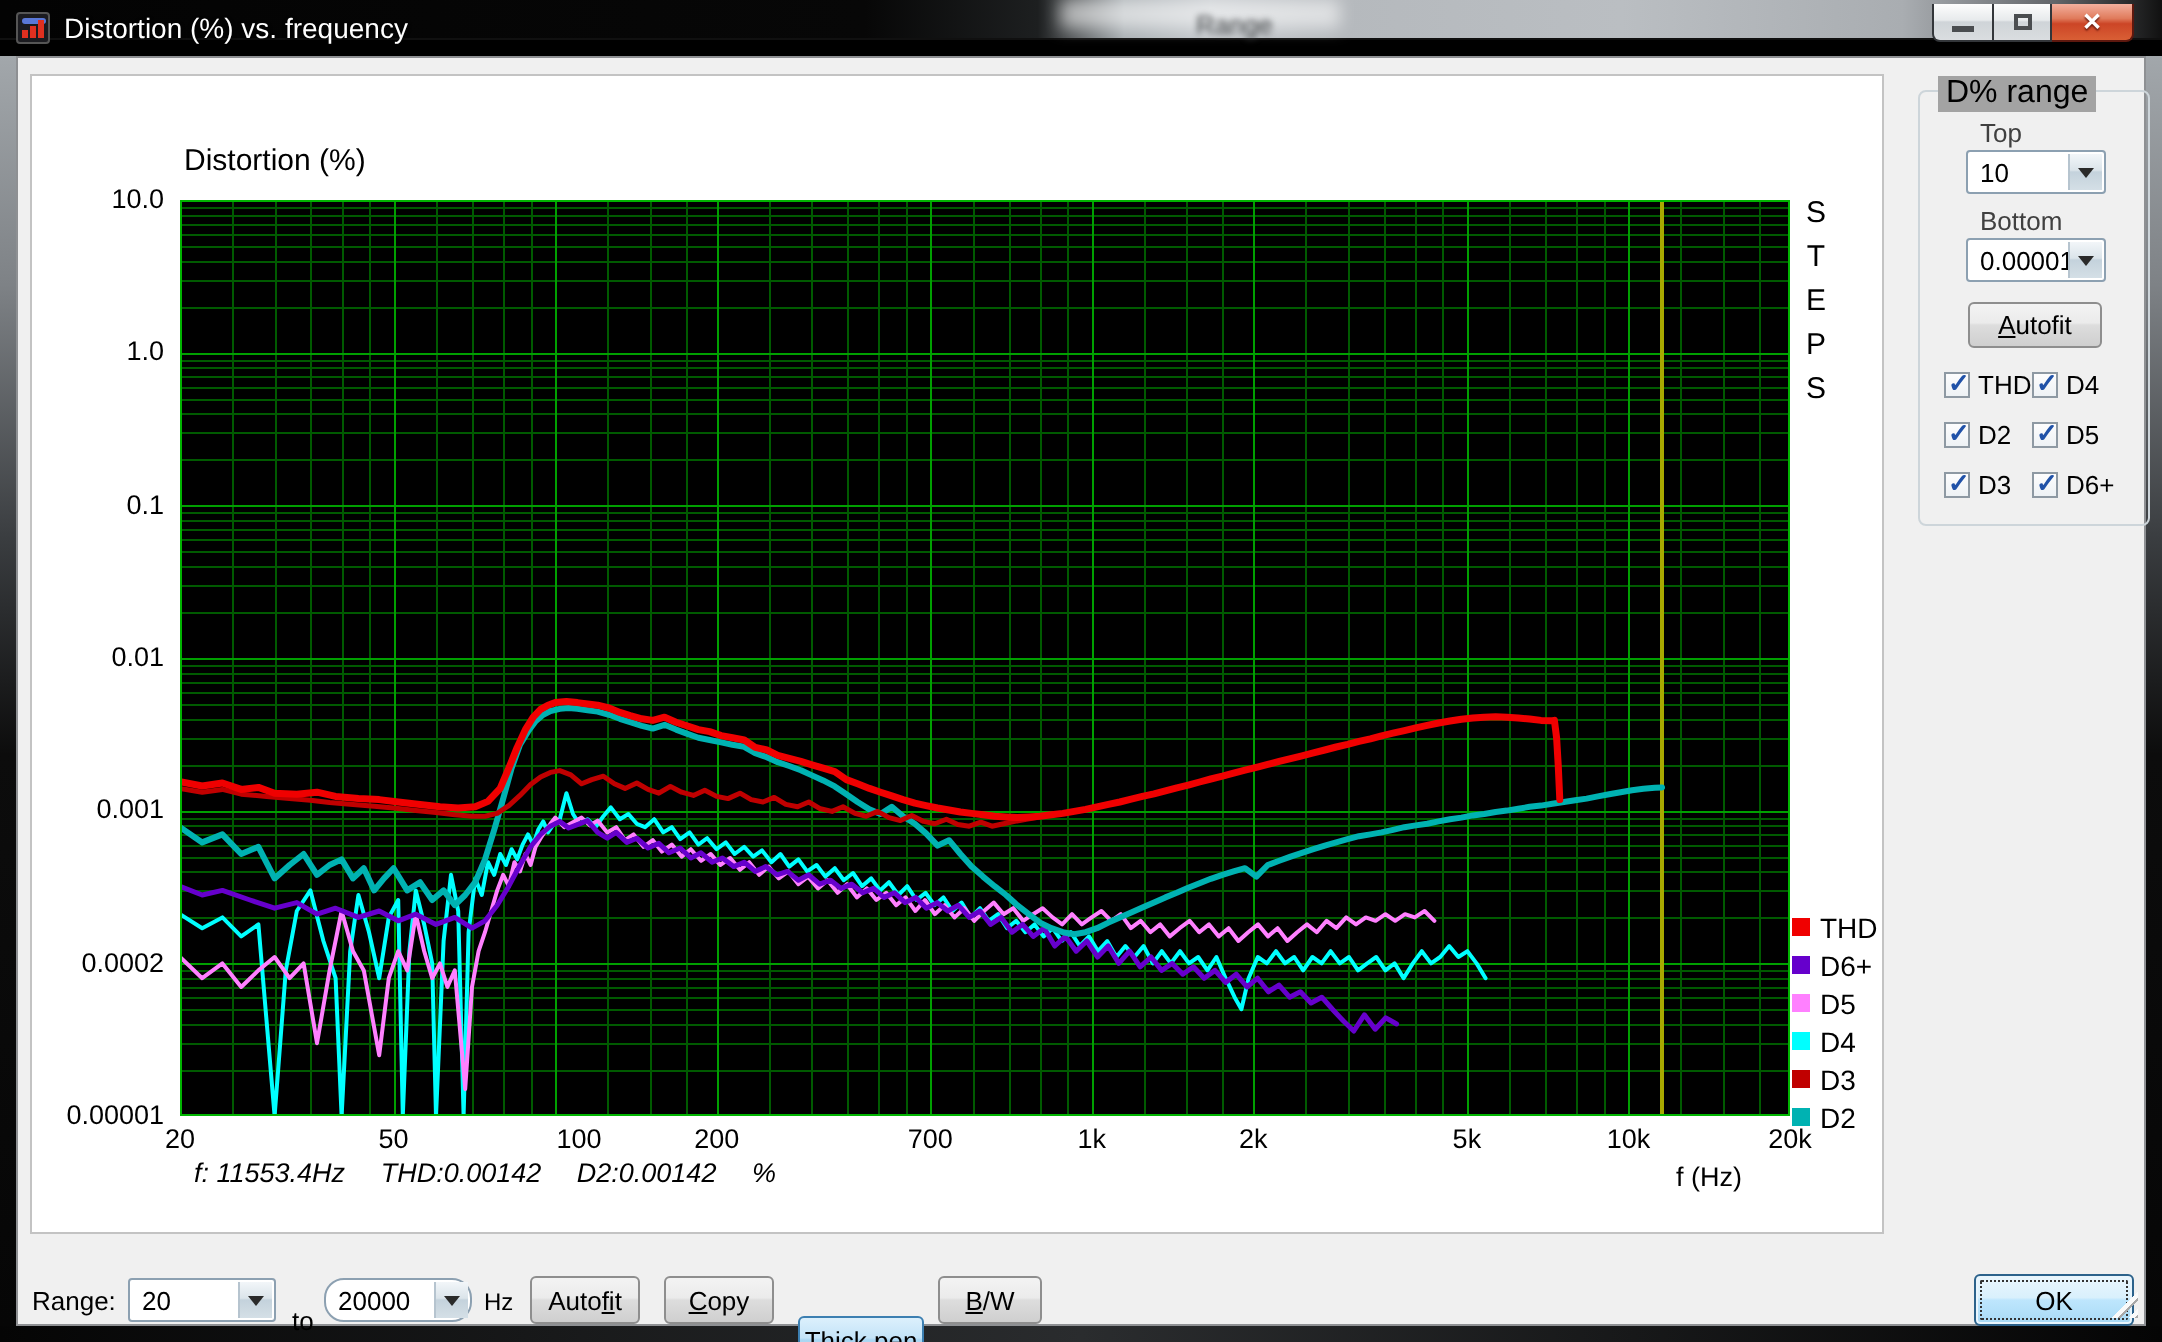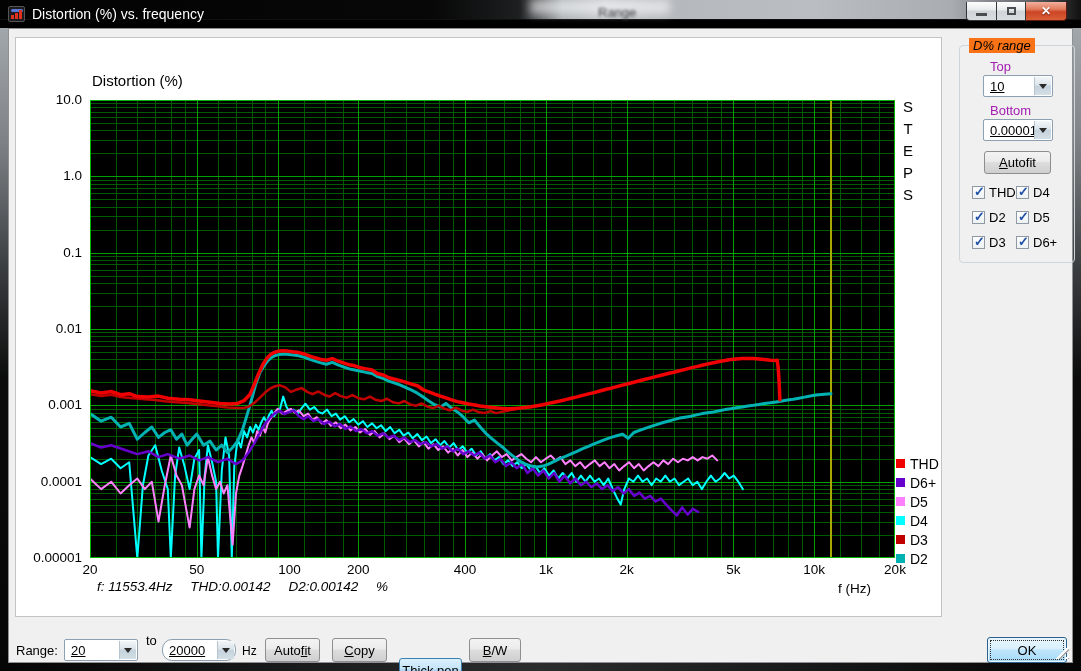--- a/index.html
+++ b/index.html
@@ -46,24 +46,24 @@
   .steps-vert { position:absolute; left:884px; top:58px; font-size:15px; color:#000; line-height:22px; text-align:center; width:16px; }
   .legend { position:absolute; left:880px; top:416px; }
   .legend-item { display:flex; align-items:center; height:19px; }
   .legend-swatch { width:9px; height:9px; margin-right:5px; }
   .legend-label { font-size:14px; color:#000; }
   .status-row { position:absolute; left:81px; top:541px; font-size:13.5px; color:#000; white-space:nowrap; }
   .status-row span { margin-right:14px;font-style:italic; }
 
   
   .groupbox { position:absolute; left:950px; top:16px; width:116px; height:218px; border:1px solid #cdd5da; border-radius:4px; }
-  .groupbox-label { position:absolute; left:9px; top:-8px; background:#f97316; padding:0 4px; font-size:13px; color:#000;font-style:italic; }
-  .ctl-label { position:absolute; font-size:13px; color:#a21caf; }
+  .groupbox-label { position:absolute; left:9px; top:-8px; background:#a3a3a3; padding:0 4px; font-size:16px; color:#000; }
+  .ctl-label { position:absolute; font-size:13px; color:#404040; }
   .combo { position:absolute; height:22px; background:#fff; border:1px solid #8ca0b1; border-radius:2px; font-size:13px; color:#000; }
-  .combo .combo-text { position:absolute; left:6px; top:3px;text-decoration:underline; }
+  .combo .combo-text { position:absolute; left:6px; top:3px; }
   .combo .combo-btn { position:absolute; right:1px; top:1px; bottom:1px; width:17px;
     background:linear-gradient(#f2f6f9,#dbe4ea 45%,#c4d2dc 50%,#d4dfe6); border-left:1px solid #b6c4cf; display:flex; align-items:center; justify-content:center; }
   .combo .arrow { width:0; height:0; border-left:4px solid transparent; border-right:4px solid transparent; border-top:5px solid #2a2a2a; }
   .btn { position:absolute; display:flex; align-items:center; justify-content:center; font-size:13px; color:#000;
     background:linear-gradient(#f3f3f3,#ebebeb 45%,#dddddd 50%,#cfcfcf); border:1px solid #8e8e8e; border-radius:3px; }
   .btn .key { text-decoration:underline; }
   .btn-toggled { background:linear-gradient(#dcf0fc,#c4e4f8 45%,#a9d6f2 50%,#bfe1f6); border-color:#3c7fb1;margin-top:20px; }
   .btn-default { background:linear-gradient(#eaf6fd,#d9f0fc 45%,#bee6fd 50%,#a7d9f5); border-color:#2c628b; box-shadow:inset 0 0 0 1px #e8f5fd; }
   .btn-default .focus-ring { position:absolute; left:2px; top:2px; right:2px; bottom:2px; border:1px dotted #333; border-radius:1px; }
   .checkbox-grid { position:absolute; left:963px; top:156px; width:100px; display:grid; grid-template-columns:44px 56px; row-gap:10px; }
@@ -263,27 +263,27 @@
       <span>f: 11553.4Hz</span>
       <span>THD:0.00142</span>
       <span>D2:0.00142</span>
       <span>%</span>
     </div>
   <div class="ytick" style="left: 0px; top: 54px;">10.0</div>
       <div class="ytick" style="left: 0px; top: 130.333px;">1.0</div>
       <div class="ytick" style="left: 0px; top: 206.667px;">0.1</div>
       <div class="ytick" style="left: 0px; top: 283px;">0.01</div>
       <div class="ytick" style="left: 0px; top: 359.333px;">0.001</div>
-      <div class="ytick" style="left: 0px; top: 435.667px;">0.0001</div>
+      <div class="ytick" style="left: 0px; top: 435.667px;">0.0002</div>
       <div class="ytick" style="left: 0px; top: 512px;">0.00001</div>
       <div class="xtick" style="left: 74px; top: 524px;">20</div>
       <div class="xtick" style="left: 180.781px; top: 524px;">50</div>
       <div class="xtick" style="left: 261.557px; top: 524px; margin-left: 12px;">100</div>
       <div class="xtick" style="left: 342.333px; top: 524px;">200</div>
-      <div class="xtick" style="left: 449.114px; top: 524px;">400</div>
+      <div class="xtick" style="left: 449.114px; top: 524px;">700</div>
       <div class="xtick" style="left: 529.89px; top: 524px;">1k</div>
       <div class="xtick" style="left: 610.667px; top: 524px;">2k</div>
       <div class="xtick" style="left: 717.447px; top: 524px;">5k</div>
       <div class="xtick" style="left: 798.224px; top: 524px;">10k</div>
       <div class="xtick" style="left: 879px; top: 524px;">20k</div>
     </div>
 
   <div class="groupbox">
     <div class="groupbox-label">D% range</div>
   </div>
@@ -344,21 +344,21 @@
     </div>
 
   <div class="bottom-bar">
     <div class="bb-label" style="left:7px; top:11px;">Range:</div>
     <div class="combo" style="left:55px; top:7px; width:74px;">
       <span class="combo-text">20</span>
       <span class="combo-btn">
           <span class="arrow"></span>
         </span>
     </div>
-    <div class="bb-label" style="left:137px; top:1px;">to</div>
+    <div class="bb-label" style="left:137px; top:21px;">to</div>
     <div class="combo" style="left:153px; top:7px; width:74px;border-radius:10px;">
       <span class="combo-text">20000</span>
       <span class="combo-btn">
           <span class="arrow"></span>
         </span>
     </div>
     <div class="bb-label" style="left:233px; top:12px; font-size:12px;">Hz</div>
     <div class="btn" style="left:256px; top:6px; width:55px; height:24px;">
       <span><span>Auto</span><span class="key">fi</span><span>t</span></span>
     </div>

